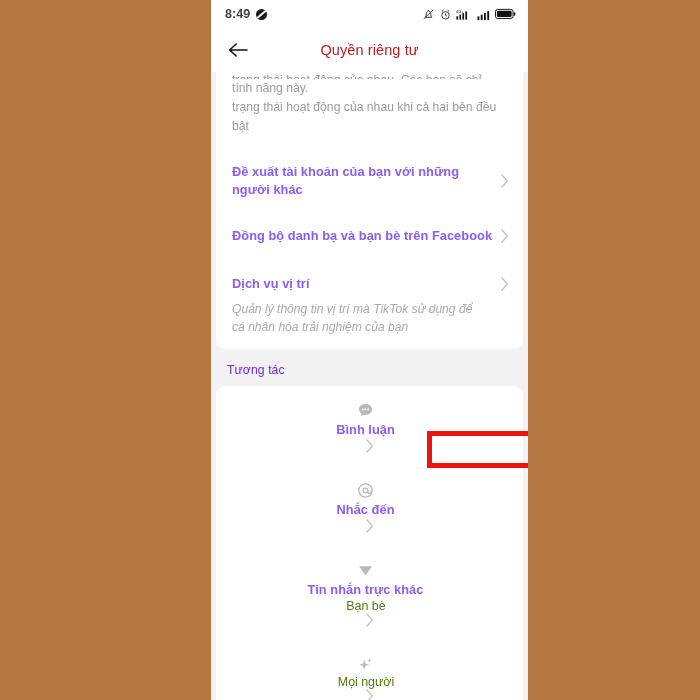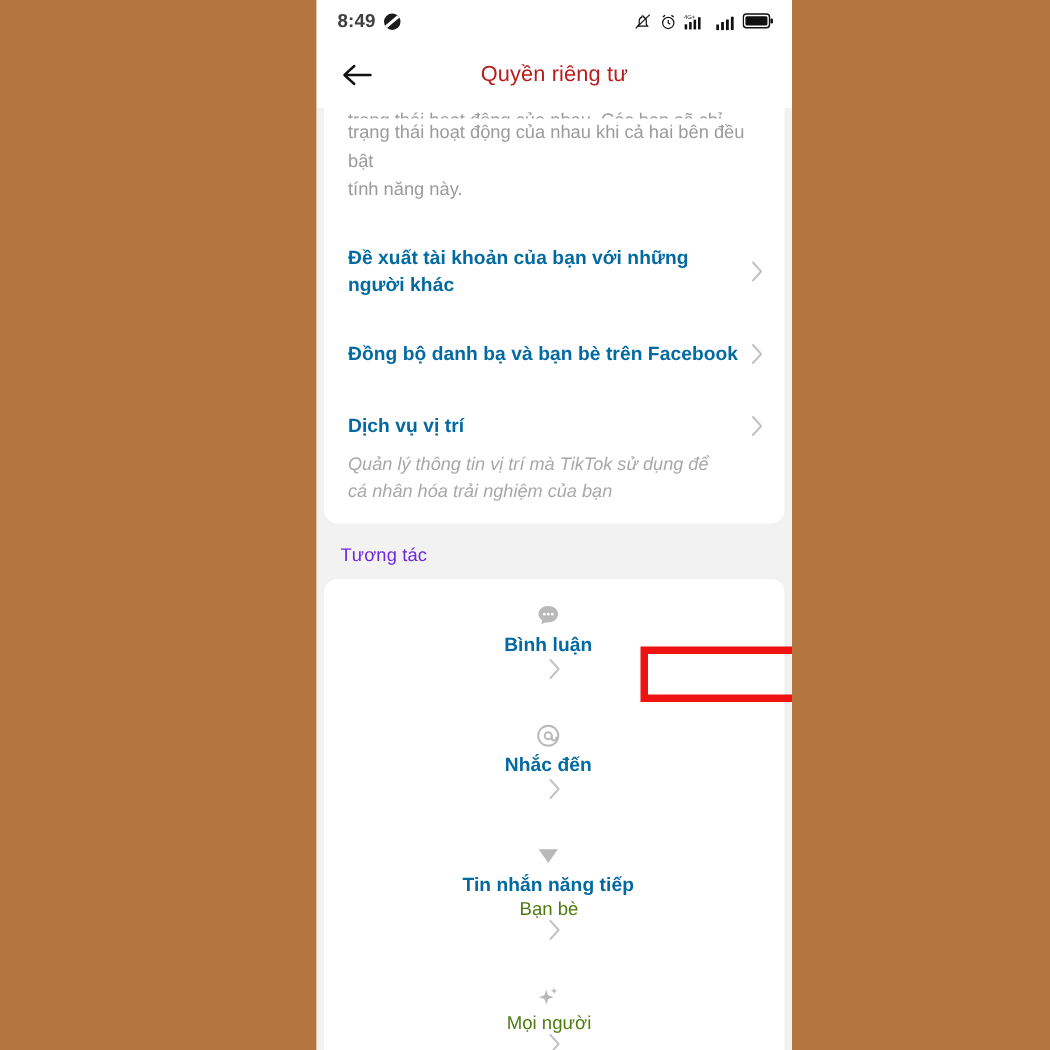--- a/index.html
+++ b/index.html
@@ -60,21 +60,21 @@
   .para .cutline{
     display:block;height:8px;overflow:hidden;color:#9b9b9b;
     line-height:19px;margin-top:-1px;
   }
 
   .row{
     position:relative;display:flex;align-items:center;
     padding:13px 14px 13px 16px;min-height:22px;cursor:pointer;
   }
   .row .rtitle{
-    font-size:12.8px;font-weight:700;color:#0369a1;line-height:18px;flex:1;
+    font-size:12.8px;font-weight:700;color:#8b5cf6;line-height:18px;flex:1;
     padding-right:8px;letter-spacing:.05px;
   }
   .row .rvalue{font-size:12.4px;color:#4d7c0f;margin-right:7px;white-space:nowrap;}
   .chev{flex:0 0 auto;}
   .sub{
     padding:0 40px 13px 16px;margin-top:-8px;
     color:#a8a8a8;font-size:12.1px;line-height:18px;font-style:italic;
   }
 
   .row.with-icon{padding-left:14px;flex-direction:column;}
@@ -142,22 +142,22 @@
         </svg>
       </div>
       <div class="hdr-title">Quyền riêng tư</div>
     </div>
 
     <div class="body">
 
       <div class="card top-cut">
         <div class="para">
           <span class="cutline">trạng thái hoạt động của nhau. Các bạn sẽ chỉ nhìn thấy trạng</span>
+          <div>tính năng này.</div>
           <div>trạng thái hoạt động của nhau khi cả hai bên đều bật</div>
-          <div>tính năng này.</div>
         </div>
 
         <div class="row">
           <div class="rtitle">Đề xuất tài khoản của bạn với những người khác</div>
           <svg class="chev" width="8" height="14" viewBox="0 0 8 14">
             <path d="M1 1l5.4 6L1 13" fill="none" stroke="#c2c2c2" stroke-width="1.3" stroke-linecap="round" stroke-linejoin="round"></path>
           </svg>
         </div>
 
         <div class="row">
@@ -210,21 +210,21 @@
             <path d="M1 1l5.4 6L1 13" fill="none" stroke="#c2c2c2" stroke-width="1.3" stroke-linecap="round" stroke-linejoin="round"></path>
           </svg>
         </div>
 
         <div class="row with-icon">
           <span class="ricon">
             <svg width="17" height="17" viewBox="0 0 18 18">
               <path d="M2.2 4.4h13.6L9 14.2z" fill="#b9b9b9"></path>
             </svg>
           </span>
-          <div class="rtitle">Tin nhắn năng tiếp</div>
+          <div class="rtitle">Tin nhắn trực khác</div>
           <span class="rvalue">Bạn bè</span>
           <svg class="chev" width="8" height="14" viewBox="0 0 8 14">
             <path d="M1 1l5.4 6L1 13" fill="none" stroke="#c2c2c2" stroke-width="1.3" stroke-linecap="round" stroke-linejoin="round"></path>
           </svg>
         </div>
 
         <div class="row with-icon">
           <span class="ricon">
             <svg width="17" height="17" viewBox="0 0 18 18">
               <path d="M7.6 4.1 8.9 8l3.9 1.3L8.9 10.6l-1.3 3.9-1.3-3.9-3.9-1.3 3.9-1.3z" fill="#b9b9b9"></path>

